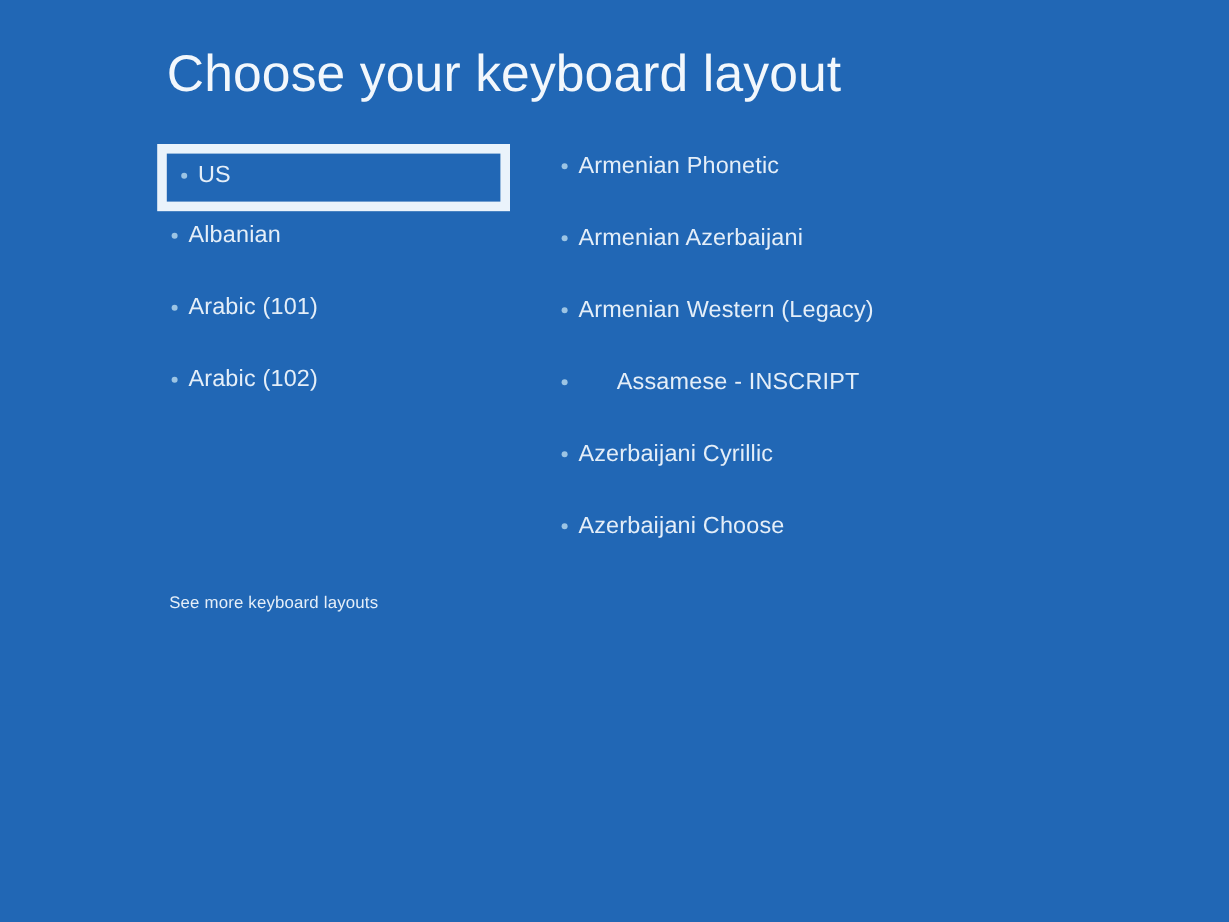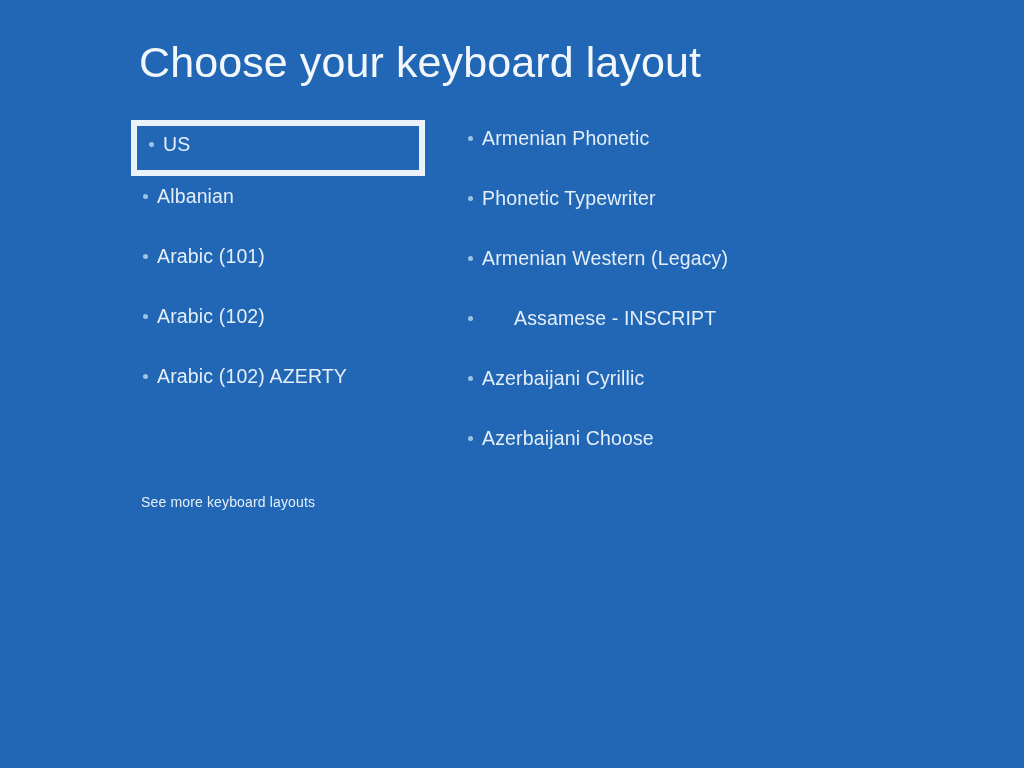--- a/index.html
+++ b/index.html
@@ -76,21 +76,21 @@
     font-size: 19.5px;
     line-height: 24px;
     font-weight: 300;
     letter-spacing: 0.15px;
     color: #E4EEF8;
     white-space: nowrap;
   }
 
   
   .layout-item.is-focused {
-    border: 6px solid #f9a8d4;
+    border: 8px solid #f9a8d4;
     width: 294px;
     height: 56px;
     padding-top: 6px;
     padding-left: 12px;
     margin-left: -10px;
     margin-top: 2px;
   }
   .layout-item.is-focused .bullet {
     margin-left: 0;
   }
@@ -128,34 +128,30 @@
           <span class="label" style="color: rgb(228, 238, 248);">Albanian</span>
         </div>
         <div class="layout-item">
           <span class="bullet" style="background: rgb(156, 196, 228);"></span>
           <span class="label" style="color: rgb(228, 238, 248);">Arabic (101)</span>
         </div>
         <div class="layout-item">
           <span class="bullet" style="background: rgb(156, 196, 228);"></span>
           <span class="label" style="color: rgb(228, 238, 248);">Arabic (102)</span>
         </div>
-        <div class="layout-item">
-          <span class="bullet" style="background: rgb(156, 196, 228);"></span>
-          <span class="label" style="color: rgb(228, 238, 248);">Arabic (102) AZERTY</span>
-        </div>
       </div>
 
     <div class="layout-column" id="layout-column-right">
         <div class="layout-item">
           <span class="bullet" style="background: rgb(156, 196, 228);"></span>
           <span class="label" style="color: rgb(228, 238, 248);">Armenian Phonetic</span>
         </div>
         <div class="layout-item">
           <span class="bullet" style="background: rgb(156, 196, 228);"></span>
-          <span class="label" style="color: rgb(228, 238, 248);">Phonetic Typewriter</span>
+          <span class="label" style="color: rgb(228, 238, 248);">Armenian Azerbaijani</span>
         </div>
         <div class="layout-item">
           <span class="bullet" style="background: rgb(156, 196, 228);"></span>
           <span class="label" style="color: rgb(228, 238, 248);">Armenian Western (Legacy)</span>
         </div>
         <div class="layout-item">
           <span class="bullet" style="background: rgb(156, 196, 228);"></span>
           <span class="label" style="color: rgb(228, 238, 248); margin-left: 32px;">Assamese - INSCRIPT</span>
         </div>
         <div class="layout-item">

